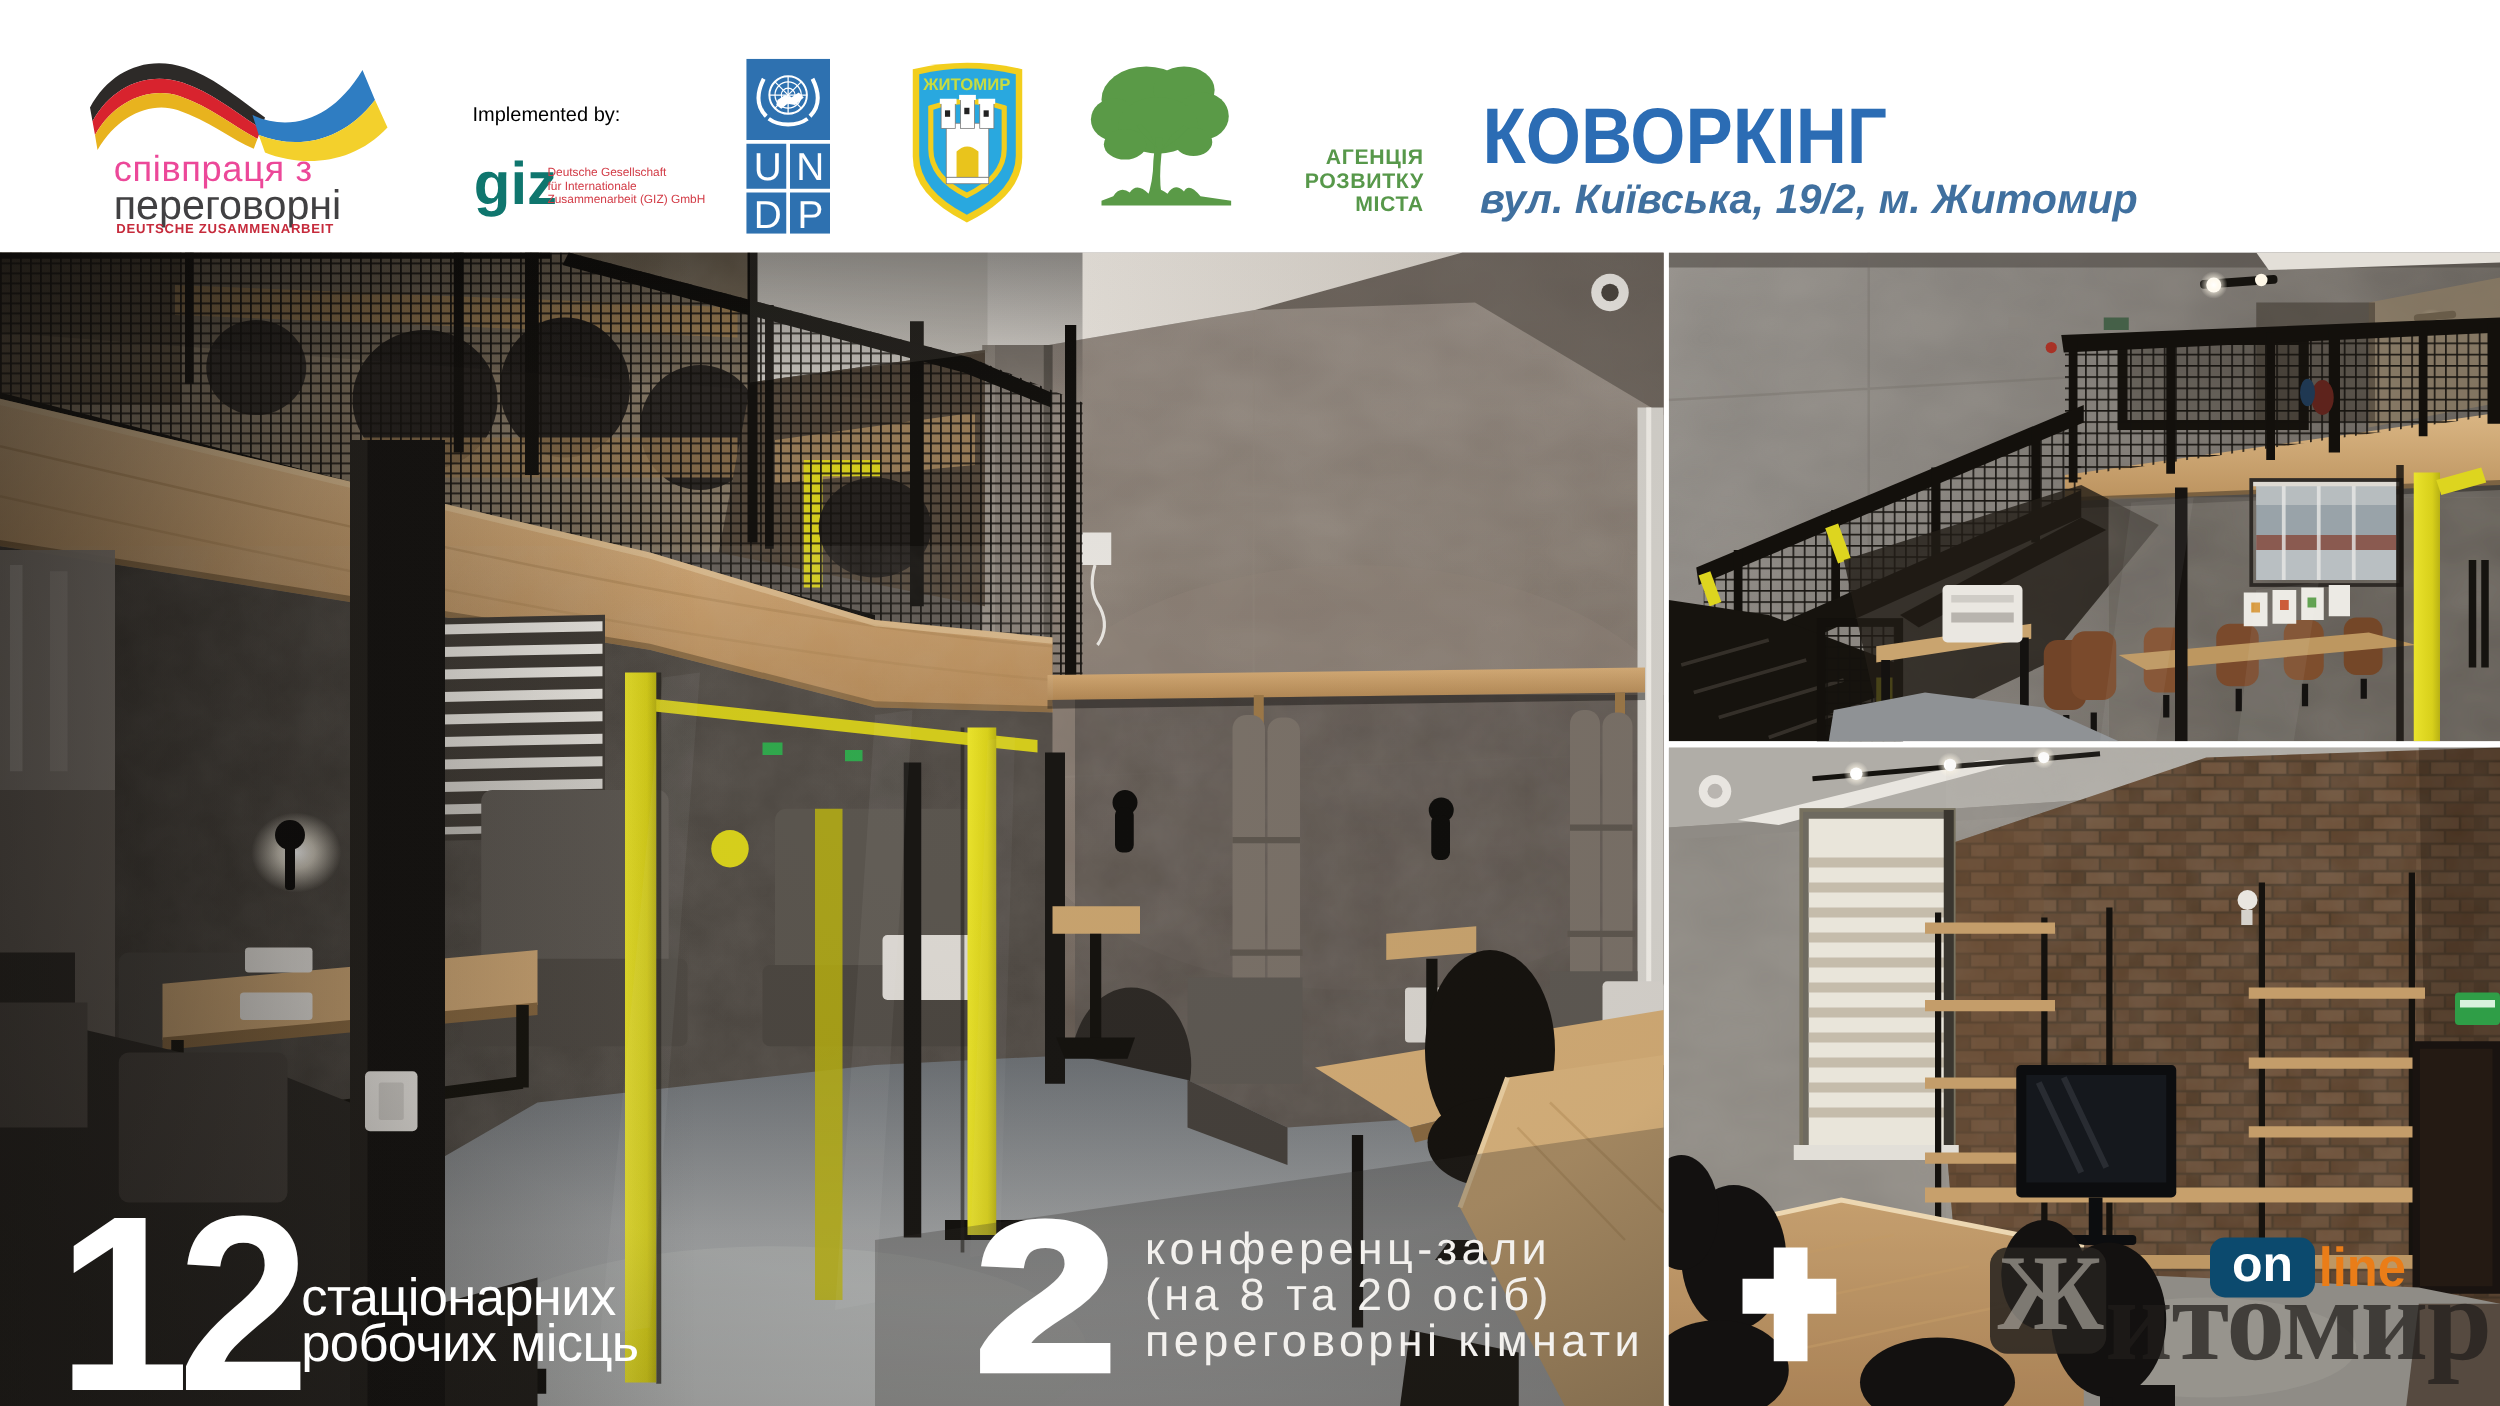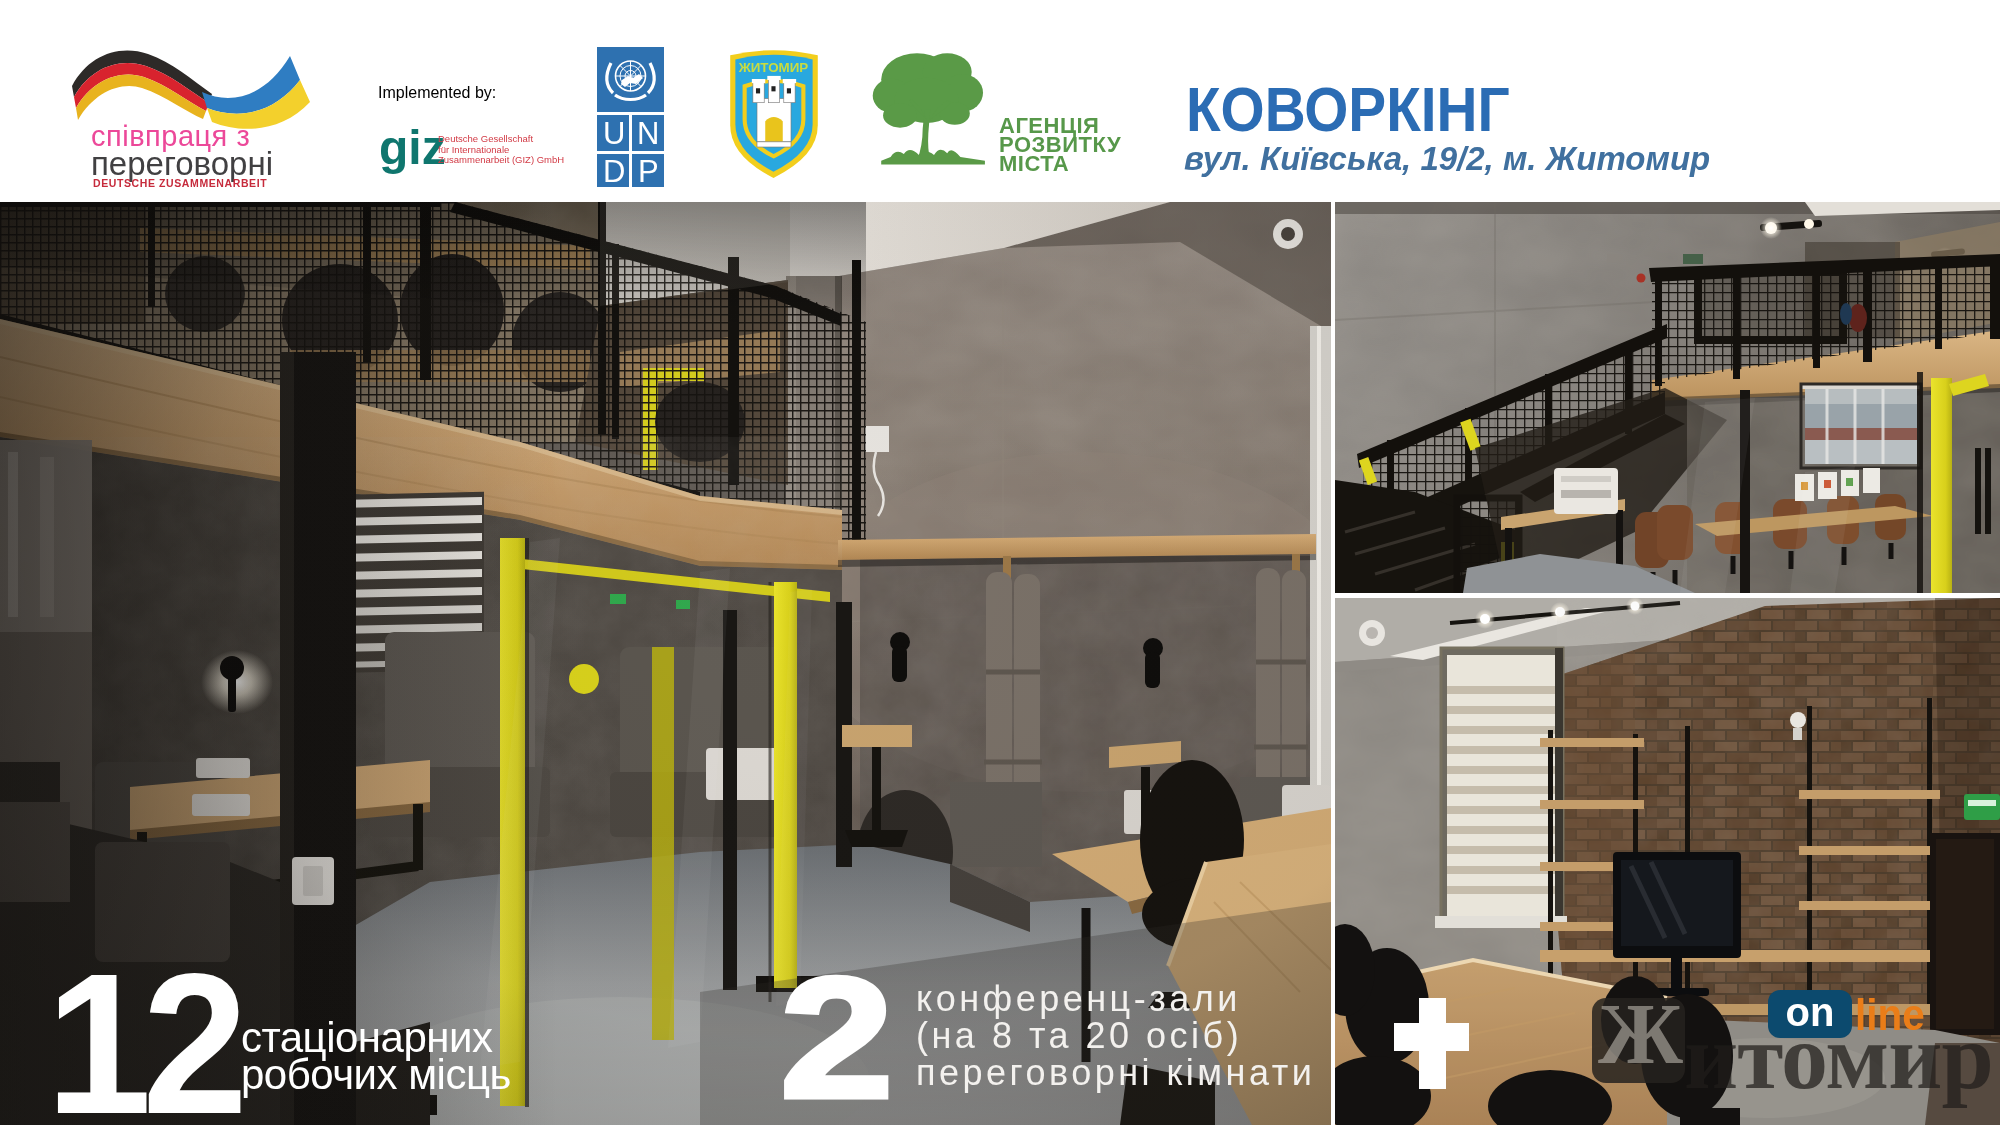--- a/index.html
+++ b/index.html
@@ -84,21 +84,21 @@
       <ellipse cx="100" cy="52" rx="22" ry="20"></ellipse>
       <ellipse cx="62" cy="60" rx="34" ry="24"></ellipse>
       <ellipse cx="34" cy="76" rx="18" ry="13"></ellipse>
       <ellipse cx="92" cy="74" rx="16" ry="12"></ellipse>
       <path d="M60,70 L66,70 L64,95 Q63,112 66,124 L52,124 Q58,108 58,90 Z"></path>
       <path d="M62,80 L48,66 L44,60 L47,59 L54,66 Z"></path>
       <path d="M64,82 L80,70 L88,62 L84,60 L74,68 Z"></path>
       <path d="M14,128 L124,128 L124,124 L98,120 Q88,108 84,116 Q76,108 70,118 Q60,110 54,118 Q44,108 38,117 Q30,111 24,120 L14,124 Z"></path>
     </g>
   </svg>
-  <div class="hdr-txt" style="left:999px;top:116px;font-size:22px;font-weight:bold;color:#57984a;letter-spacing:0.5px;line-height:19px;white-space:normal;width:140px;">АГЕНЦІЯ<br>РОЗВИТКУ<br>МІСТА</div>
+  <div class="hdr-txt" style="left:999px;top:116px;font-size:17px;font-weight:bold;color:#57984a;letter-spacing:0.5px;line-height:19px;white-space:normal;width:140px;text-align:right;">АГЕНЦІЯ<br>РОЗВИТКУ<br>МІСТА</div>
 
   <div class="hdr-txt" style="left:1186px;top:73px;font-size:63px;font-weight:bold;color:#2b6cb4;transform:scaleX(0.9);transform-origin:0 0;">КОВОРКІНГ</div>
   <div class="hdr-txt" style="left:1184px;top:140px;font-size:33px;font-style:italic;color:#40709f;font-weight:bold;">вул. Київська, 19/2, м. Житомир</div>
 
   <svg class="abs" style="left:0;top:202px;" width="1331" height="923" viewBox="0 0 1331 923">
     <defs>
       <filter id="noise" x="0" y="0" width="100%" height="100%">
         <feTurbulence type="fractalNoise" baseFrequency="0.025" numOctaves="4" seed="7" result="n"></feTurbulence>
         <feColorMatrix in="n" type="matrix" values="0 0 0 0 0.55, 0 0 0 0 0.52, 0 0 0 0 0.48, 0 0 0 0.5 0"></feColorMatrix>
       </filter>

